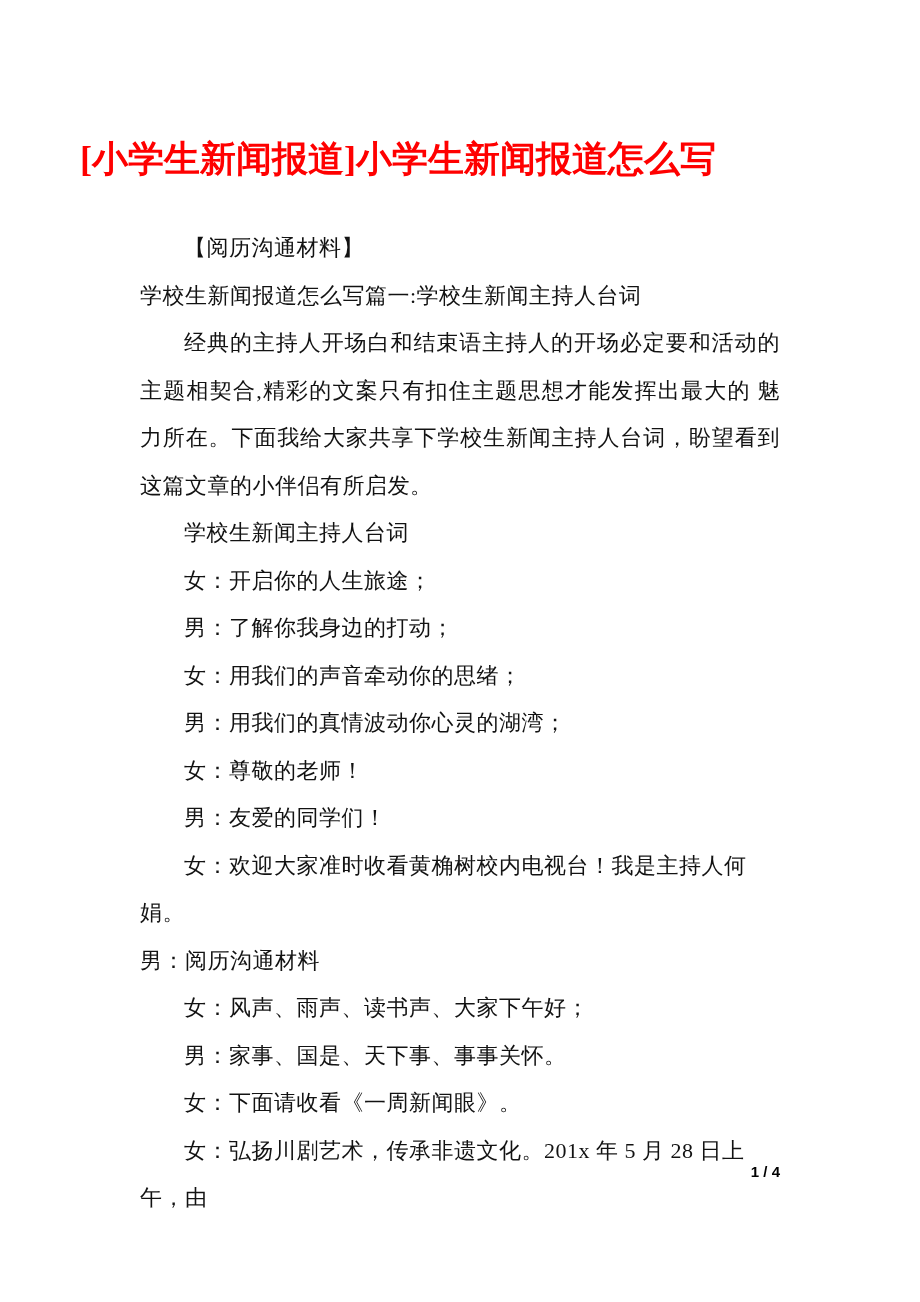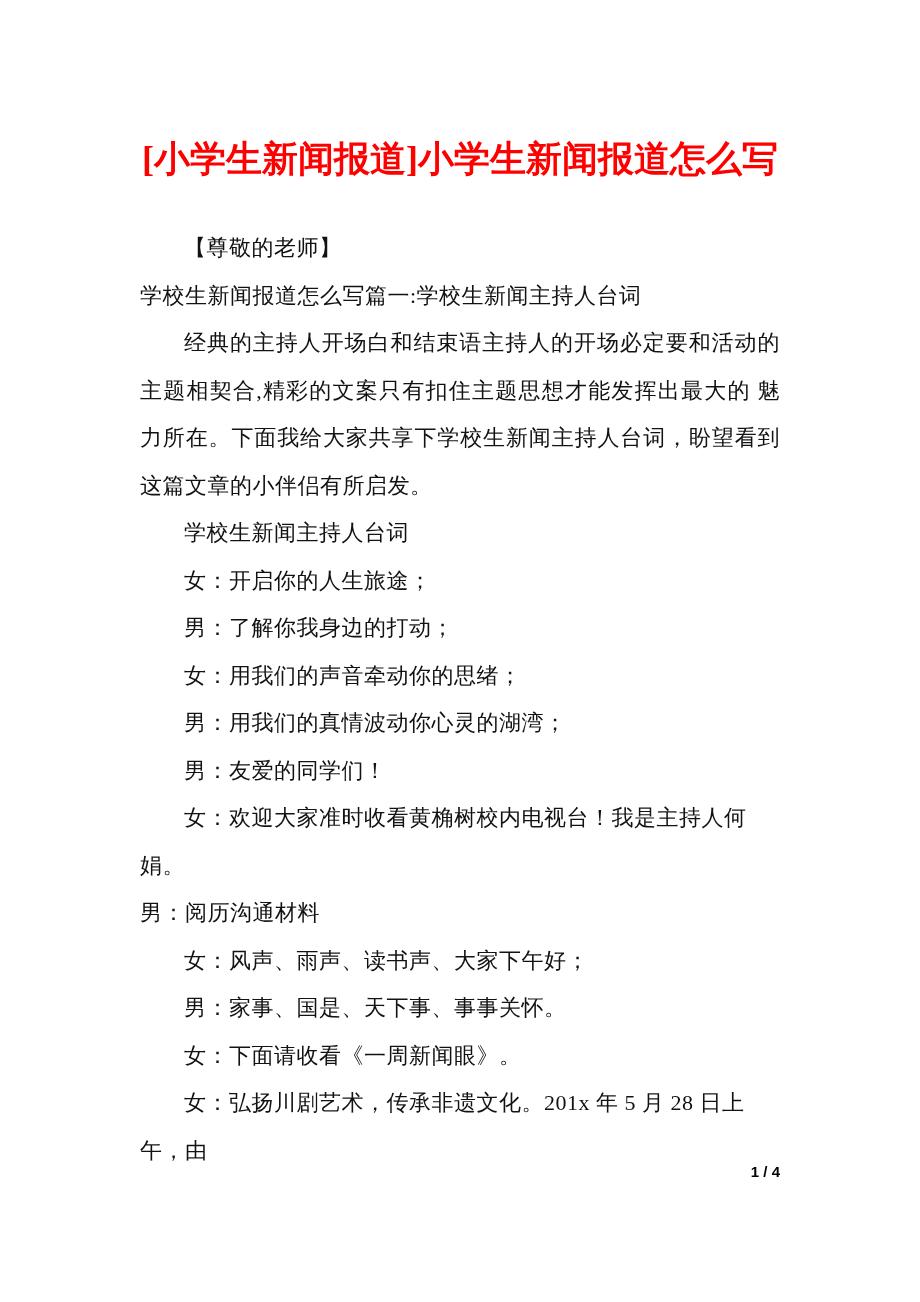--- a/index.html
+++ b/index.html
@@ -13,21 +13,20 @@
     height: 1302px;
     background: #ffffff;
     box-sizing: border-box;
     padding: 130px 140px 0 140px;
     font-family: "Liberation Serif", "DejaVu Serif", serif;
     color: #121212;
     overflow: hidden;
   }
   .doc-title {
     margin: 0 -60px 36px -60px;
-    text-align: center;
     font-size: 36px;
     font-weight: bold;
     line-height: 58px;
     white-space: nowrap;
     letter-spacing: 0px;
   }
   .doc-body p {
     margin: 0;
     font-size: 22px;
     line-height: 47.5px;
@@ -49,28 +48,29 @@
     color: #000000;
   }
 </style>
 </head>
 <body>
 
 <div class="page">
   <h1 class="doc-title" style="color: rgb(255, 0, 0);">[小学生新闻报道]小学生新闻报道怎么写</h1>
 
   <div class="doc-body">
-      <p class="indent">【尊敬的老师】</p>
+      <p class="indent">【阅历沟通材料】</p>
       <p class="">学校生新闻报道怎么写篇一:学校生新闻主持人台词</p>
       <p class="indent justify">经典的主持人开场白和结束语主持人的开场必定要和活动的主题相契合,精彩的文案只有扣住主题思想才能发挥出最大的 魅力所在。下面我给大家共享下学校生新闻主持人台词，盼望看到这篇文章的小伴侣有所启发。</p>
       <p class="indent">学校生新闻主持人台词</p>
       <p class="indent">女：开启你的人生旅途；</p>
       <p class="indent">男：了解你我身边的打动；</p>
       <p class="indent">女：用我们的声音牵动你的思绪；</p>
       <p class="indent">男：用我们的真情波动你心灵的湖湾；</p>
+      <p class="indent">女：尊敬的老师！</p>
       <p class="indent">男：友爱的同学们！</p>
       <p class="indent">女：欢迎大家准时收看黄桷树校内电视台！我是主持人何娟。</p>
       <p class="">男：阅历沟通材料</p>
       <p class="indent">女：风声、雨声、读书声、大家下午好；</p>
       <p class="indent">男：家事、国是、天下事、事事关怀。</p>
       <p class="indent">女：下面请收看《一周新闻眼》。</p>
       <p class="indent">女：弘扬川剧艺术，传承非遗文化。201x 年 5 月 28 日上午，由</p>
     </div>
 
   <div class="page-number">1 / 4</div>

